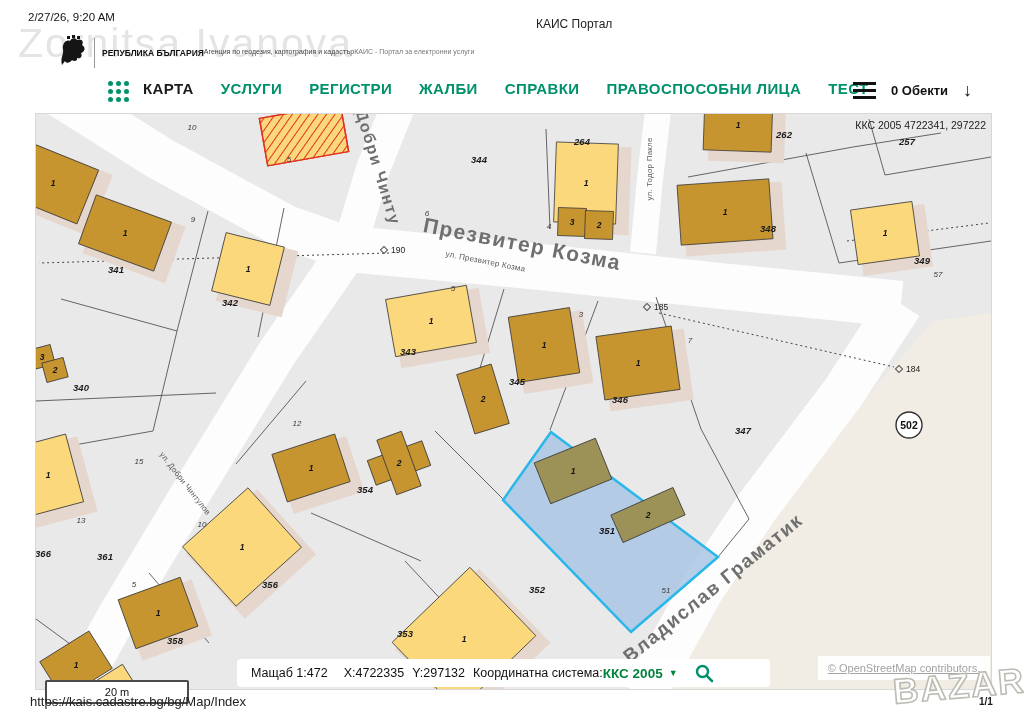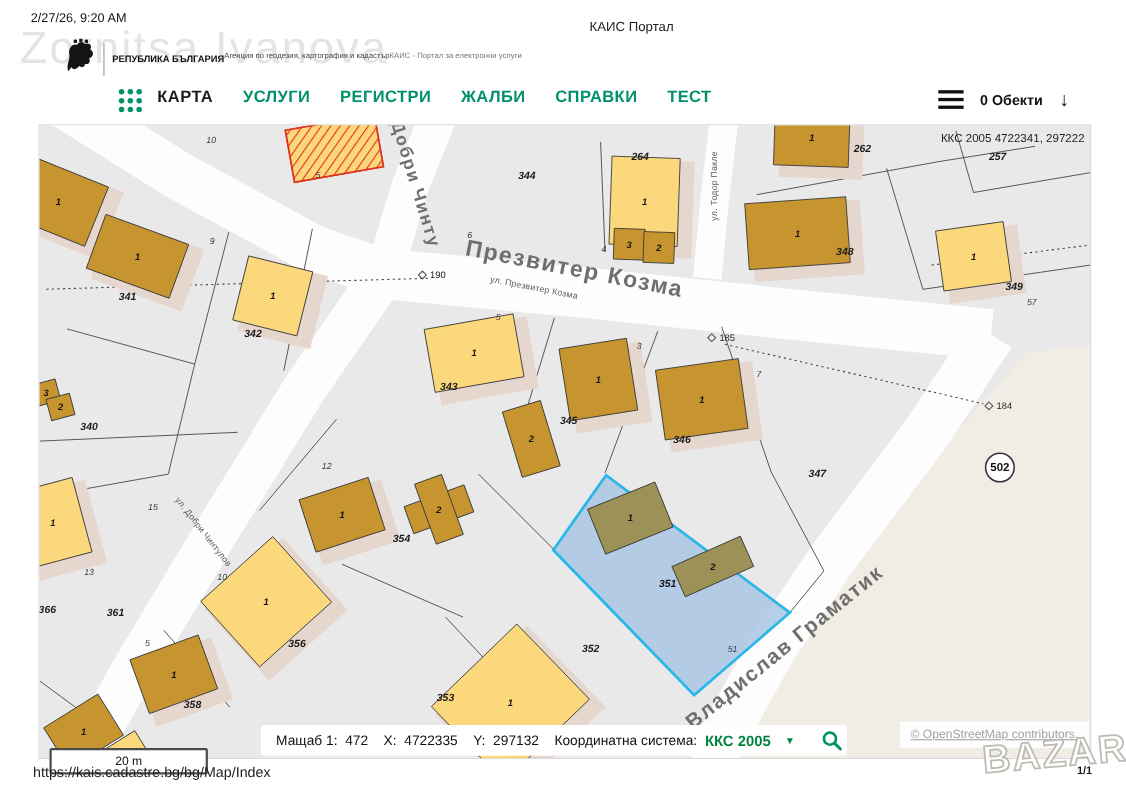--- a/index.html
+++ b/index.html
@@ -31,21 +31,21 @@
   .dl-arrow{font-size:18px;font-weight:bold;color:#111;cursor:pointer;}
 
   .map-wrap{position:absolute;left:35px;top:113px;width:955px;height:575px;z-index:2;
     border:1px solid #d8d8d8;box-sizing:content-box;}
 
   .scalebar{position:absolute;left:45px;top:660px;width:140px;height:20px;background:#fff;
     border:2px solid #4a4a4a;border-radius:2px;display:flex;align-items:center;justify-content:center;
     font-size:11px;color:#111;z-index:4;margin-top:20px;}
   .statusbar{position:absolute;left:237px;top:659px;width:533px;height:28px;background:#fff;
     border-radius:4px;display:flex;align-items:center;padding:0 14px;box-sizing:border-box;
-    font-size:12.5px;color:#111;z-index:4;gap:7px;white-space:nowrap;}
+    font-size:12.5px;color:#111;z-index:4;gap:0;white-space:nowrap;}
   .statusbar .gap{width:16px;}
   .crs-value{color:#00833d;font-weight:bold;font-size:13.5px;}
   .crs-caret{color:#00833d;font-size:9px;margin-left:6px;cursor:pointer;}
   .search-btn{margin-left:16px;cursor:pointer;display:flex;align-items:center;}
 
   .osm-attr{position:absolute;left:818px;top:656px;width:172px;height:24px;background:rgba(255,255,255,.95);
     display:flex;align-items:center;justify-content:center;font-size:11px;color:#a3a3a3;z-index:4;text-decoration:underline;}
   .bazar{position:absolute;left:893px;top:666px;font-size:35px;font-weight:900;color:#fff;
     -webkit-text-stroke:1.6px #b9b9b0;letter-spacing:2px;transform:rotate(-5deg);z-index:6;opacity:.95;}
   .page-ind{position:absolute;left:979px;top:696px;font-size:10px;font-weight:bold;color:#1a1a1a;z-index:7;}
@@ -87,20 +87,21 @@
       <span></span>
       <span></span>
       <span></span>
   </div>
   <nav class="nav" id="main-nav">
       <span class="item active">КАРТА</span>
       <span class="item">УСЛУГИ</span>
       <span class="item">РЕГИСТРИ</span>
       <span class="item">ЖАЛБИ</span>
       <span class="item">СПРАВКИ</span>
+      <span class="item">ПРАВОСПОСОБНИ ЛИЦА</span>
       <span class="item">ТЕСТ</span>
     </nav>
   <div class="nav-right">
     <span class="burger">
         <span></span>
         <span></span>
         <span></span>
       </span>
     <span class="objects-count">0 Обекти</span>
     <span class="dl-arrow">↓</span>

